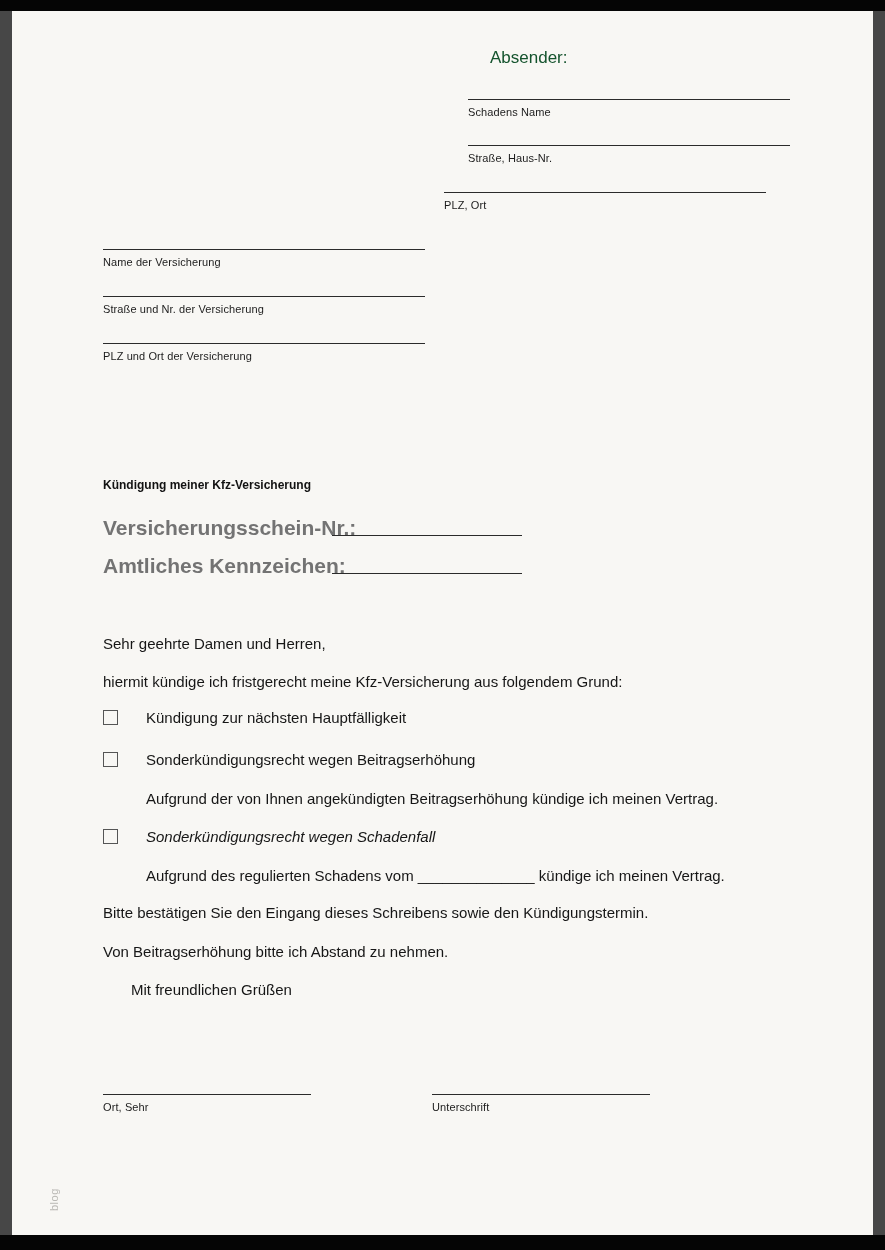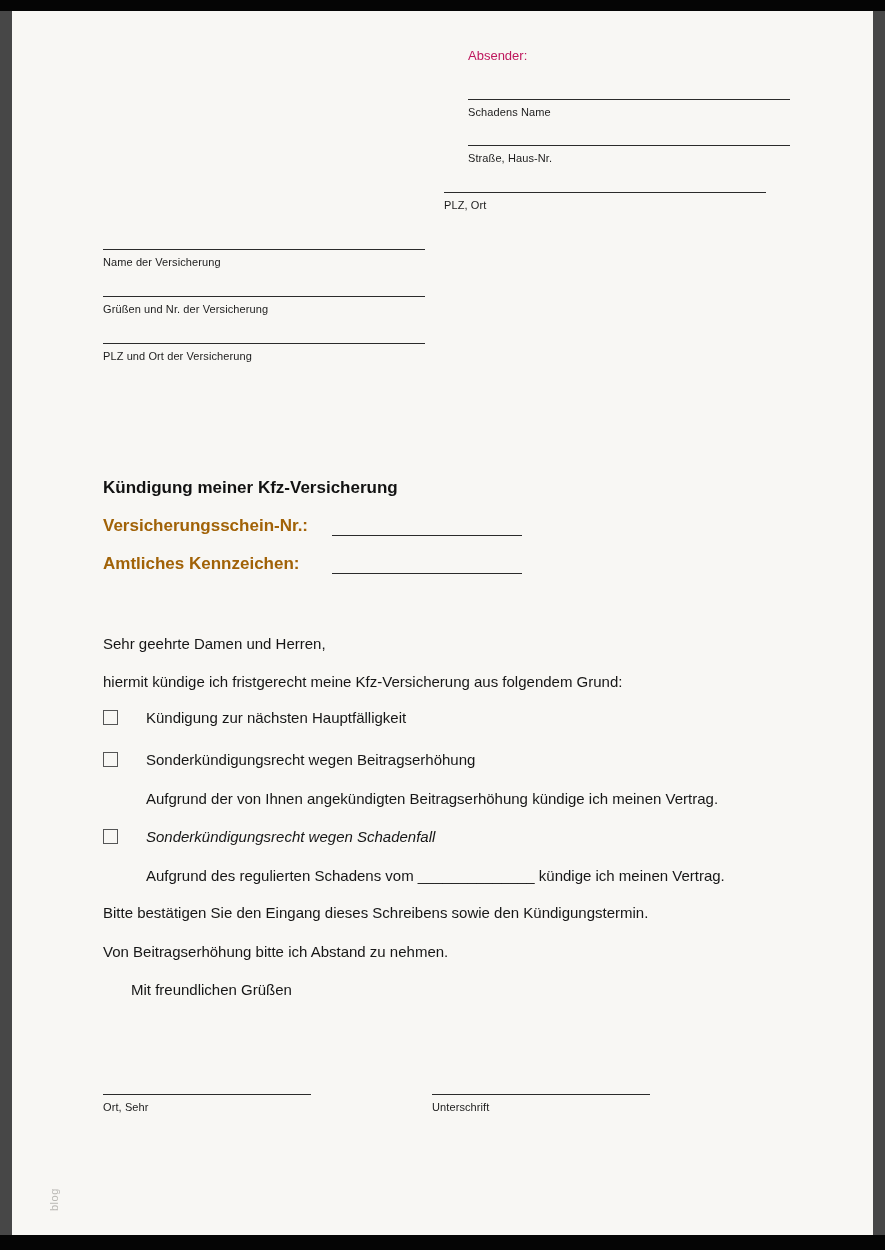--- a/index.html
+++ b/index.html
@@ -14,23 +14,23 @@
   .bar-bottom { position:absolute; bottom:0; left:0; right:0; height:15px; background:#050505; }
   .page {
     position:absolute; left:12px; top:11px;
     width:861px; height:1224px;
     background:#f8f7f4;
     color:#171717;
   }
   .abs { position:absolute; }
   .rule { border-top:1.5px solid #2b2b2b; width:322px; }
   .flabel { font-size:11px; color:#1c1c1c; margin-top:6px; letter-spacing:0.1px; }
-  .title-label { font-size:13px; color:#be185d; }
-  .subject { font-size:17px; font-weight:bold; color:#121212; }
-  .bold-line { font-size:17px; font-weight:bold; color:#a16207; }
+  .title-label { font-size:17px; color:#14532d;margin-left:22px; }
+  .subject { font-size:12px; font-weight:bold; color:#121212; }
+  .bold-line { font-size:21px; font-weight:bold; color:#737373; }
   .body-text { font-size:15px; color:#161616; }
   .blank {
     display:inline-block;
     border-bottom:1.5px solid #2b2b2b;
     height:16px;
   }
   .checkbox {
     width:15px; height:15px;
     border:1.5px solid #555;
     background:transparent;
@@ -65,21 +65,21 @@
     <div class="rule"></div>
     <div class="flabel">PLZ, Ort</div>
   </div>
 
   <div class="abs" style="left:91px; top:238px;">
     <div class="rule"></div>
     <div class="flabel">Name der Versicherung</div>
   </div>
   <div class="abs" style="left:91px; top:285px;">
     <div class="rule"></div>
-    <div class="flabel">Grüßen und Nr. der Versicherung</div>
+    <div class="flabel">Straße und Nr. der Versicherung</div>
   </div>
   <div class="abs" style="left:91px; top:332px;">
     <div class="rule"></div>
     <div class="flabel">PLZ und Ort der Versicherung</div>
   </div>
 
   <div class="abs subject" style="left:91px; top:467px;">Kündigung meiner Kfz-Versicherung</div>
 
   <div class="abs bold-line" style="left:91px; top:505px;">Versicherungsschein-Nr.:</div>
   <div class="abs blank" style="left:320px; top:509px; width:190px;"></div>

